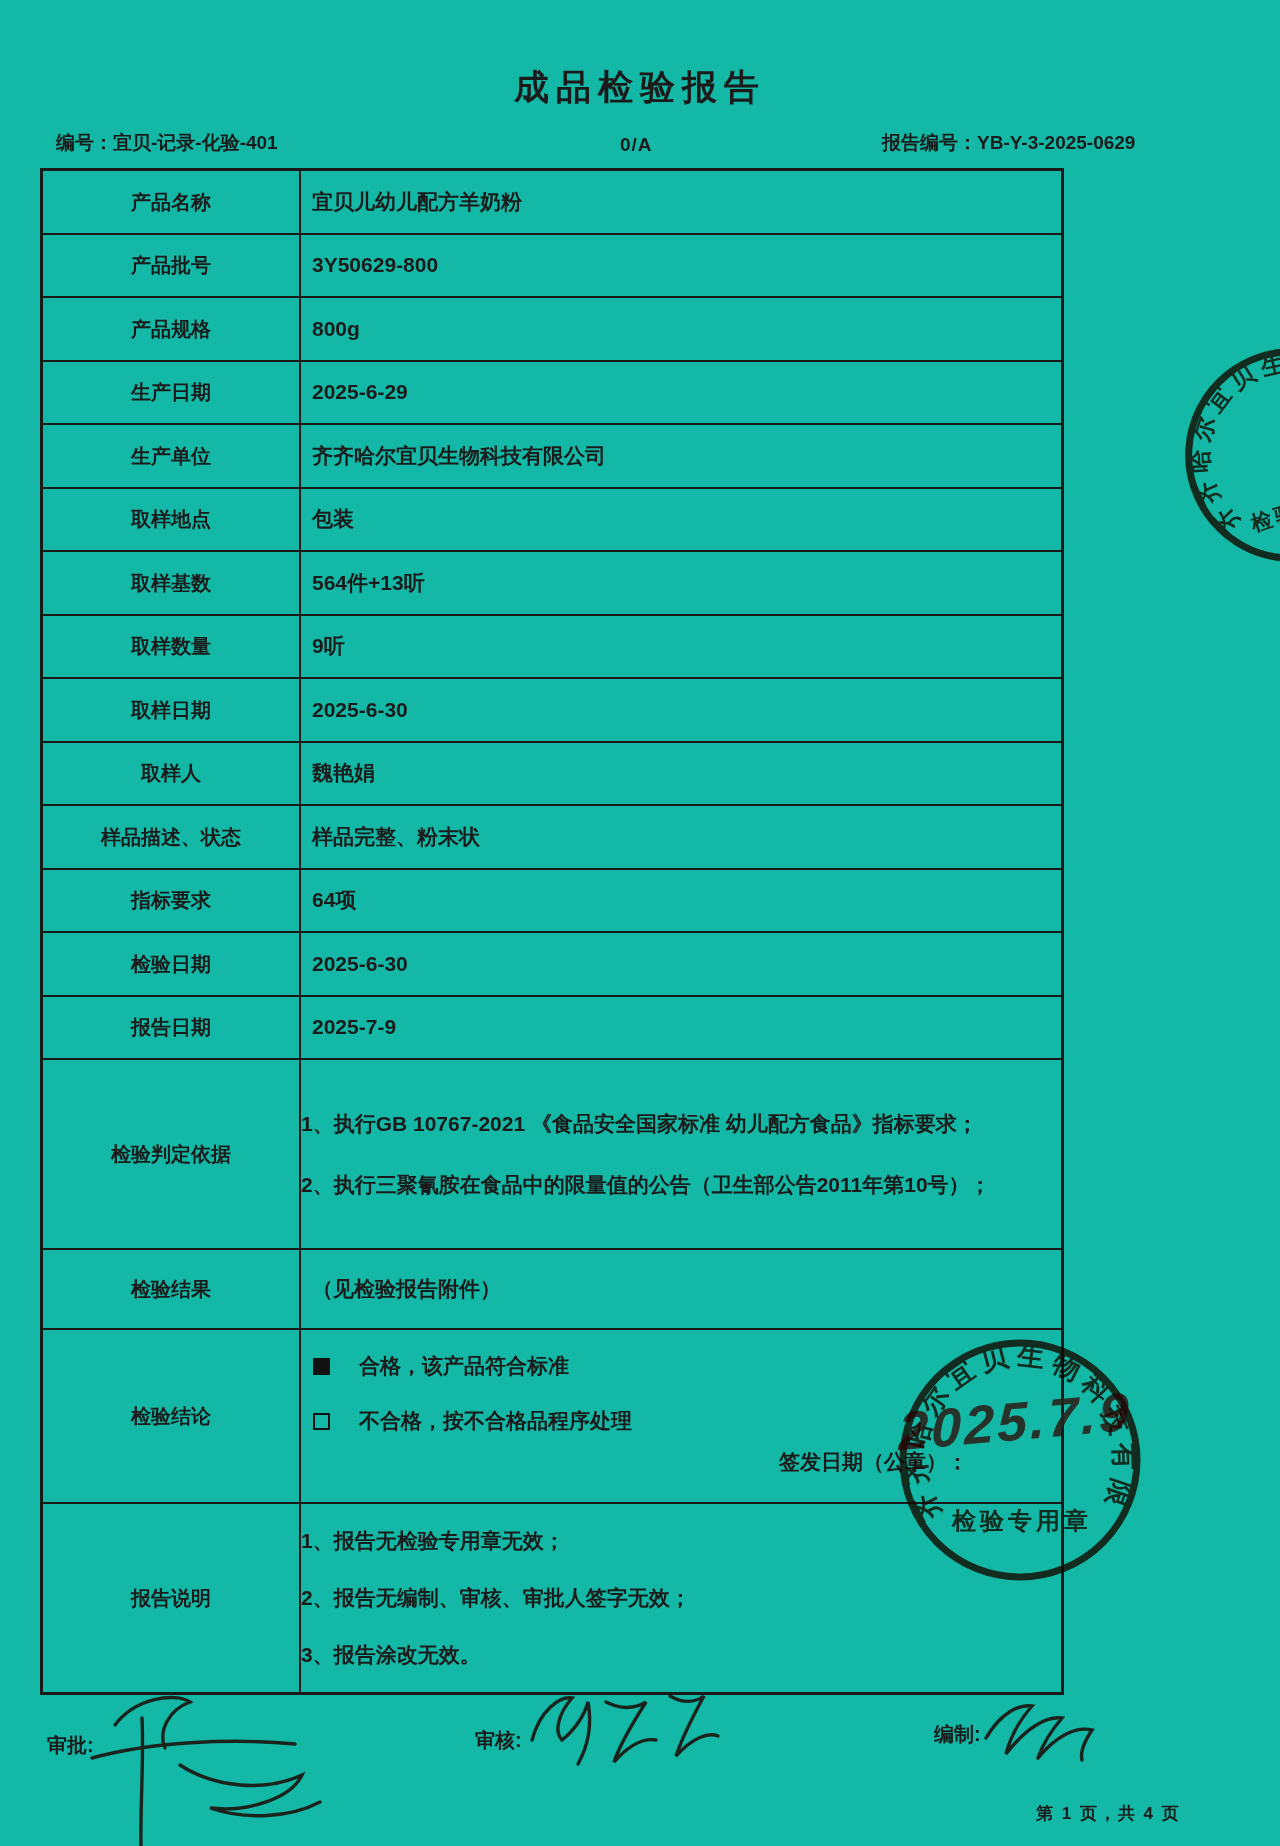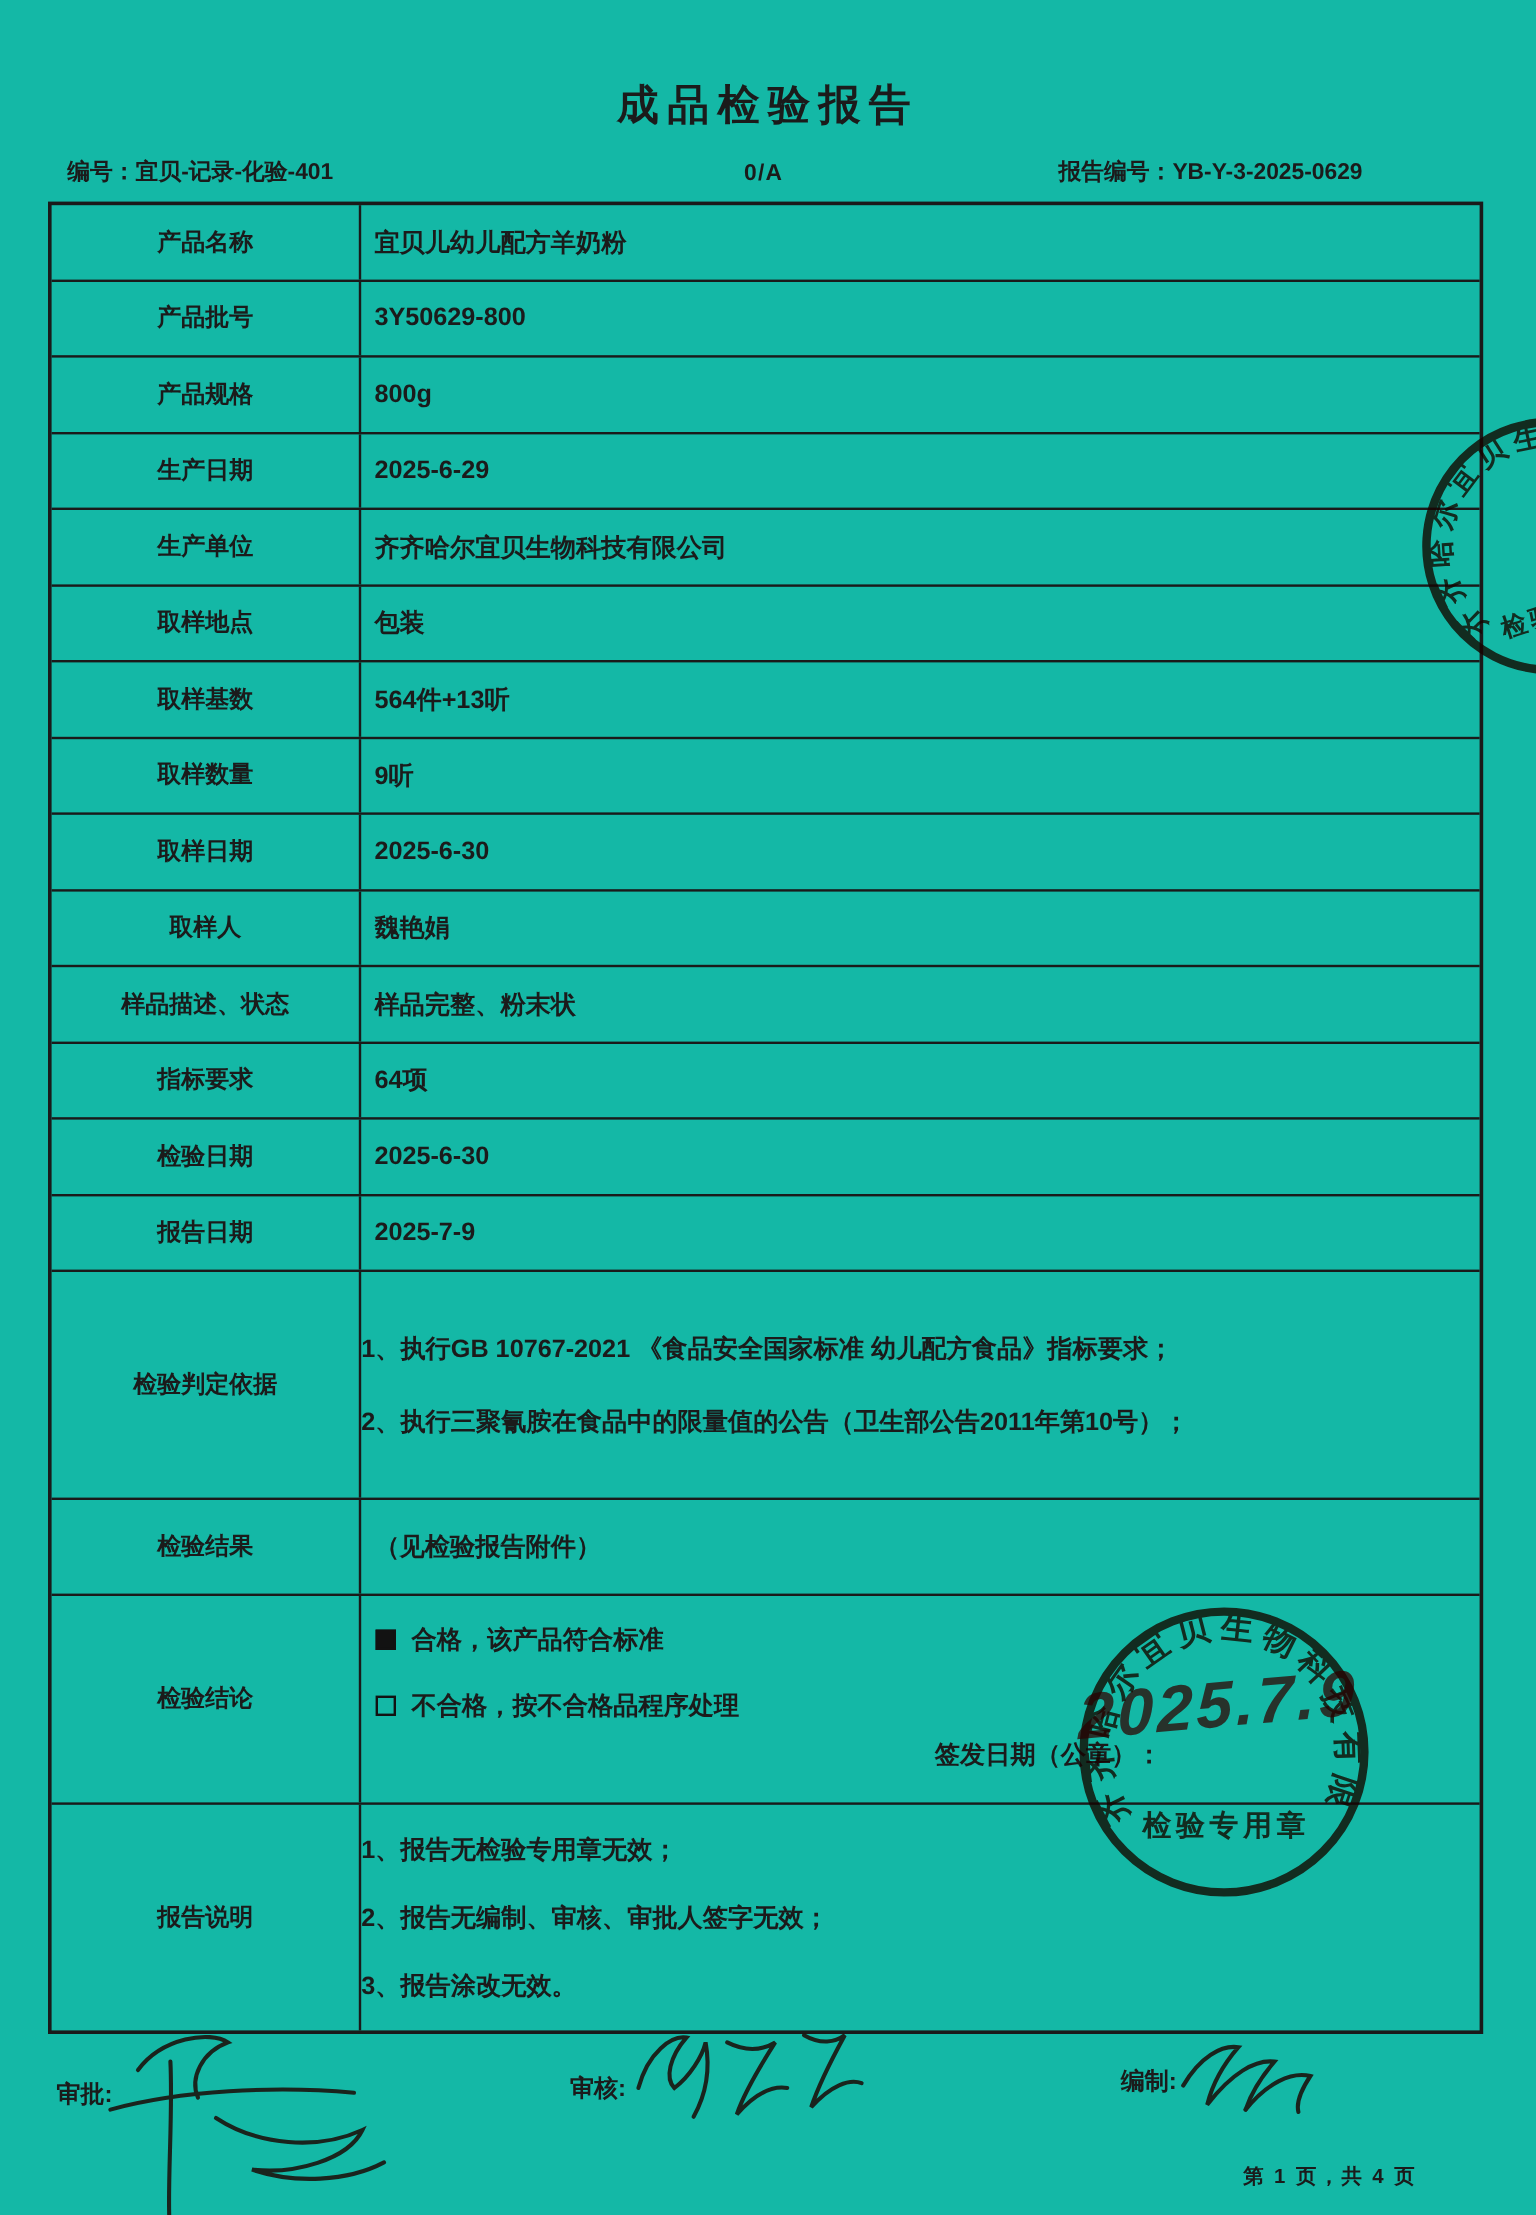--- a/index.html
+++ b/index.html
@@ -17,21 +17,21 @@
     position: absolute; top: 64px; left: 0; width: 100%;
     text-align: center; font-size: 35px; font-weight: 700; letter-spacing: 7px;
   }
   .meta { position: absolute; top: 130px; left: 16px; width: 100%; height: 32px;
           font-size: 19px; font-weight: 700; }
   .meta-doc-no   { position: absolute; left: 40px;  top: 0; }
   .meta-version  { position: absolute; left: 604px; top: 4px; letter-spacing: 1px; }
   .meta-report-no{ position: absolute; left: 866px; top: 0; }
 
   .tbl {
-    position: absolute; left: 40px; top: 168px; width: 1196px;
+    position: absolute; left: 40px; top: 168px; width: 1024px;
     border: 3px solid #1a1a1a;
   }
   .row { display: flex; border-bottom: 2px solid #1a1a1a; }
   .row:last-child { border-bottom: none; }
   .lbl {
     width: 258px; flex-shrink: 0;
     border-right: 2px solid #1a1a1a;
     display: flex; align-items: center; justify-content: center;
     font-size: 20px; font-weight: 700; text-align: center;
     padding: 0 8px; line-height: 1.3;
@@ -45,21 +45,21 @@
     gap: 31px; font-size: 21px; font-weight: 700;
   }
   .r-s     { height: 63.5px; }
   .r-judge { height: 190px; }
   .r-result{ height: 80px; }
   .r-concl { height: 174px; }
   .r-notes { height: 188px; }
 
   .concl-val { position: relative; flex: 1; padding: 22px 0 0 12px;
                font-size: 21px; font-weight: 700; }
-  .opt { display: flex; align-items: center; gap: 13px; margin-bottom: 27px; }
+  .opt { display: flex; align-items: center; gap: 29px; margin-bottom: 27px; }
   .cb  { width: 17px; height: 17px; border: 2px solid #121212; flex-shrink: 0; }
   .cb-filled { background: #121212; }
   .issue-line { position: absolute; left: 478px; top: 118px; white-space: nowrap; }
 
   .handwriting {
     position: absolute; left: 898px; top: 1390px;
     font-size: 54px; font-weight: 700; font-style: italic;
     color: #2a241e; letter-spacing: 3px; opacity: .9;
     transform: rotate(-5deg) skewX(-5deg);
     white-space: nowrap;

